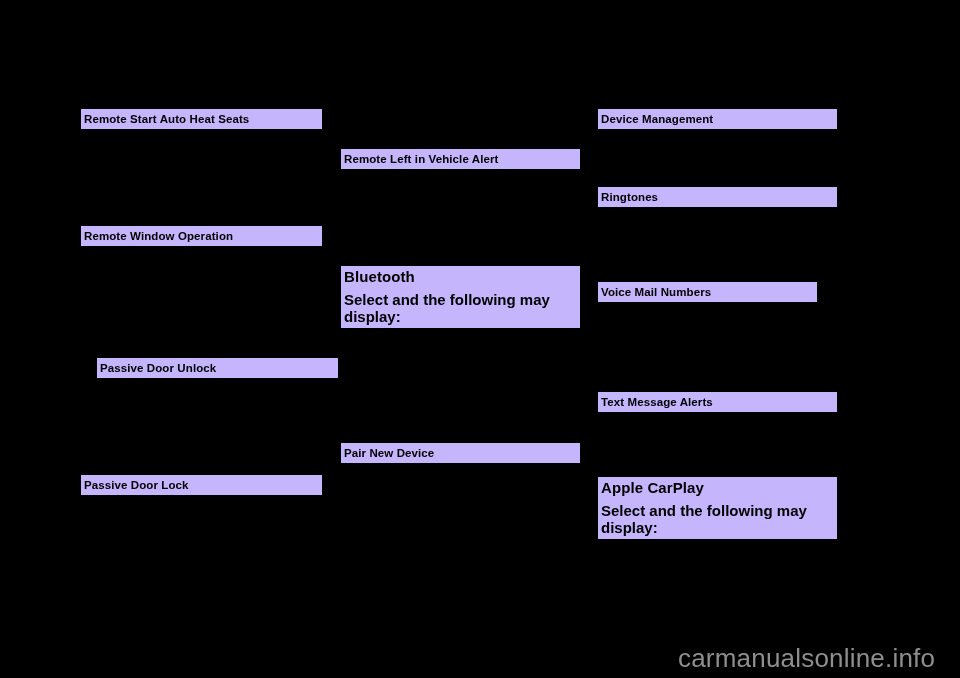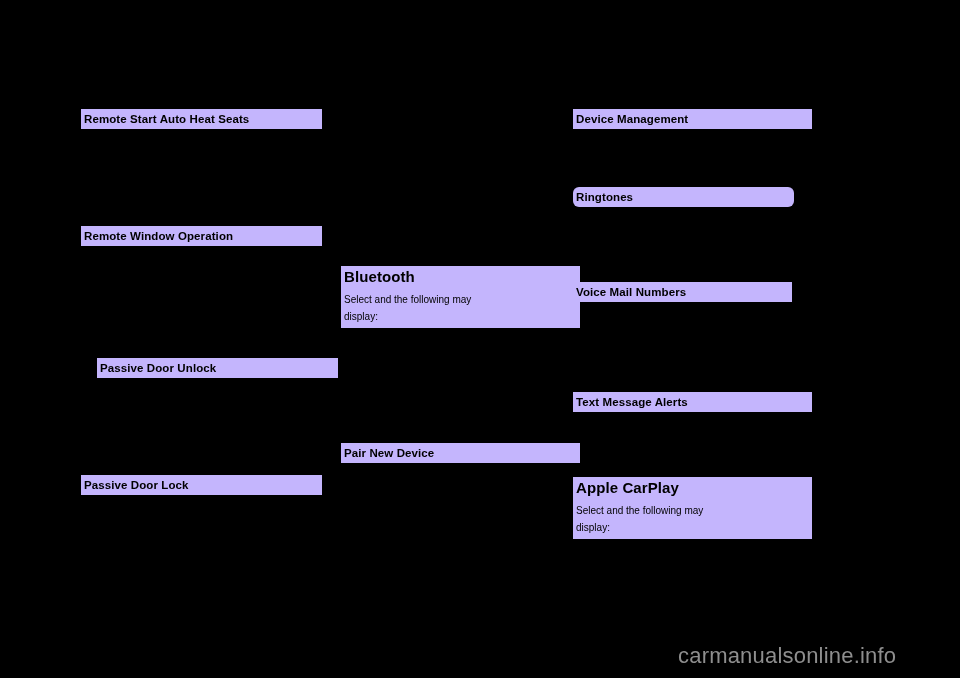--- a/index.html
+++ b/index.html
@@ -26,21 +26,21 @@
   }
 
   
   .column {
     position: absolute;
     top: 0;
     height: 678px;
   }
   .col-1 { left: 81px;  width: 241px; }
   .col-2 { left: 341px; width: 239px; }
-  .col-3 { left: 573px; width: 239px; }
+  .col-3 { left: 598px; width: 239px; }
 
   
   .block {
     position: absolute;
     background: #c4b5fd;
     color: #000000;
     box-sizing: border-box;
     padding: 0 0 0 3px;
   }
 
@@ -58,34 +58,34 @@
     font-size: 15px;
     font-weight: bold;
     line-height: 21px;
     height: 38px;
     letter-spacing: 0.1px;
     white-space: nowrap;
     overflow: hidden;
   }
 
   .body-text {
-    font-size: 10px;
-    font-weight: normal;
+    font-size: 15px;
+    font-weight: bold;
     line-height: 17px;
     padding-top: 2px;
     padding-bottom: 3px;
   }
   .body-text span { display: block; }
 
   
   .watermark {
     position: absolute;
     left: 678px;
     top: 643px;
-    font-size: 22px;
+    font-size: 26px;
     font-weight: normal;
     letter-spacing: 0.2px;
     color: #8e8e8e;
     font-family: "Liberation Sans", sans-serif;
     white-space: nowrap;
   }
 </style>
 </head>
 <body>
 
@@ -95,35 +95,36 @@
     <div class="block subhead" style="left:0; top:109px; width:241px;">Remote Start Auto Heat Seats</div>
 
     <div class="block subhead" style="left:0; top:226px; width:241px;">Remote Window Operation</div>
 
     <div class="block subhead" style="left:16px; top:358px; width:241px;">Passive Door Unlock</div>
 
     <div class="block subhead" style="left:0; top:475px; width:241px;">Passive Door Lock</div>
   </div>
 
   <div class="column col-2">
+    <div class="block subhead" style="left:0; top:149px; width:239px;">Remote Left in Vehicle Alert</div>
 
     <div class="block section-title" style="left:0; top:266px; width:239px;">Bluetooth</div>
 
     <div class="block body-text" style="left:0; top:289px; width:239px;">
       <span>Select and the following may</span>
       <span>display:</span>
     </div>
 
     <div class="block subhead" style="left:0; top:443px; width:239px;">Pair New Device</div>
   </div>
 
   <div class="column col-3">
     <div class="block subhead" style="left:0; top:109px; width:239px;">Device Management</div>
 
-    <div class="block subhead" style="left:0; top:187px; width:221px;border-radius:6px;">Ringtones</div>
+    <div class="block subhead" style="left:0; top:187px; width:239px;">Ringtones</div>
 
     <div class="block subhead" style="left:0; top:282px; width:219px;">Voice Mail Numbers</div>
 
     <div class="block subhead" style="left:0; top:392px; width:239px;">Text Message Alerts</div>
 
     <div class="block section-title" style="left:0; top:477px; width:239px;">Apple CarPlay</div>
 
     <div class="block body-text" style="left:0; top:500px; width:239px;">
       <span>Select and the following may</span>
       <span>display:</span>

